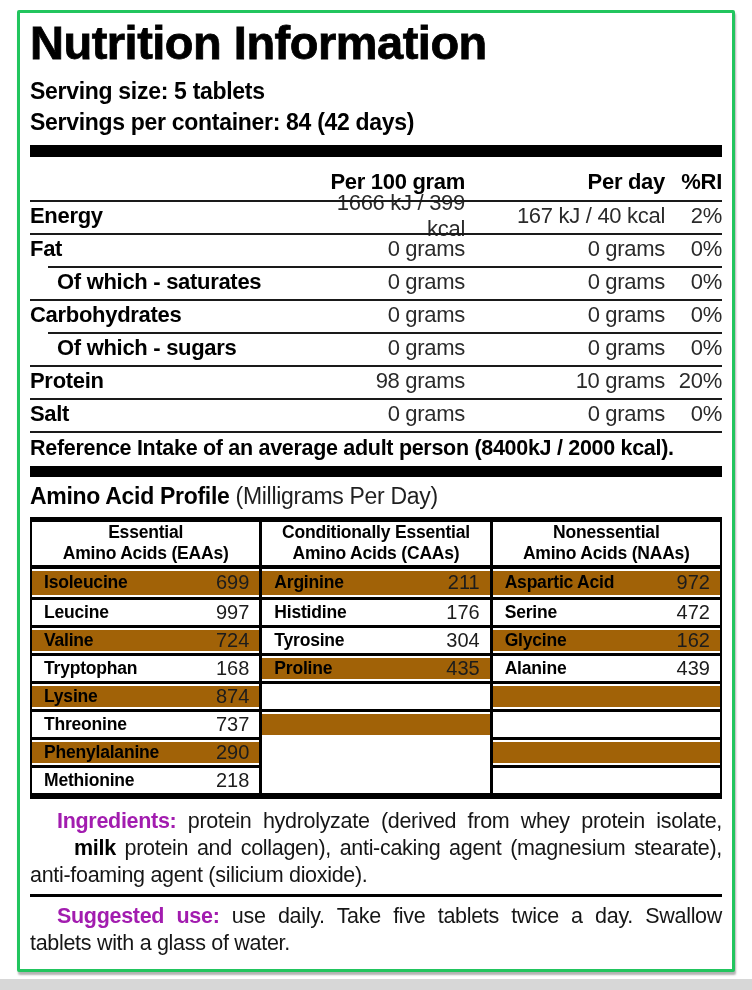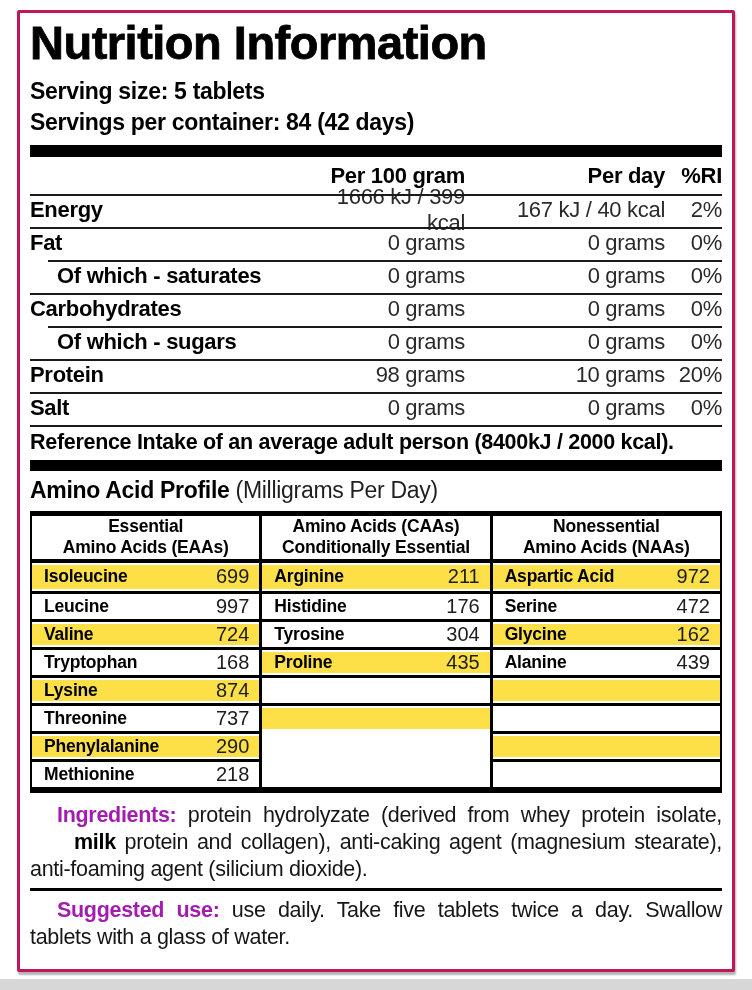--- a/index.html
+++ b/index.html
@@ -15,21 +15,21 @@
     height: 990px;
     background: #ffffff;
     overflow: hidden;
   }
   .label-box {
     position: absolute;
     left: 17px;
     top: 10px;
     width: 718px;
     height: 962px;
-    border: 3px solid #be185d;
+    border: 3px solid #22c55e;
     border-radius: 2px;
     background: #fff;
     padding: 4px 10px 8px 10px;
     box-shadow: 1px 3px 2px rgba(0,0,0,0.30);
   }
   .page-bottom-edge {
     position: absolute;
     left: 0; right: 0; bottom: 0;
     height: 11px;
     background: #d7d7d7;
@@ -50,21 +50,21 @@
     line-height: 31px;
     letter-spacing: -0.3px;
   }
   .thick-bar {
     height: 12px;
     background: #000;
     margin-top: 7px;
   }
 
   
-  .ntable { margin-top: 2px; }
+  .ntable { margin-top: 8px; }
   .nrow {
     position: relative;
     display: flex;
     align-items: center;
     height: 33px;
     font-size: 22px;
     letter-spacing: -0.3px;
   }
   .nrow.nhead { height: 35px; }
   .nrow::before {
@@ -137,21 +137,21 @@
     display: flex;
     justify-content: space-between;
     align-items: center;
     padding: 0 10px 0 12px;
     font-size: 17.5px;
   }
   .arow + .arow { border-top: 3px solid #000; }
   .arow .aname { font-weight: bold; letter-spacing: -0.2px; }
   .arow .aval { font-size: 20px; font-weight: normal; color: #1c1c1c; }
   .arow.gray {
-    background: #fde047;
+    background: #a16207;
     box-shadow: inset 0 2px 0 #fff, inset 0 -2px 0 #fff;
   }
 
   
   .ingredients-text {
     margin-top: 9px;
     font-size: 21.5px;
     line-height: 27px;
     text-align: justify;
     color: #161616;
@@ -286,22 +286,22 @@
             <span class="aval">290</span>
           </div>
         <div class="arow">
             <span class="aname">Methionine</span>
             <span class="aval">218</span>
           </div>
       </div>
 
       <div class="acol">
         <div class="ahead">
+          <span>Conditionally Essential</span>
           <span>Amino Acids (CAAs)</span>
-          <span>Conditionally Essential</span>
         </div>
         <div class="arow gray">
             <span class="aname">Arginine</span>
             <span class="aval">211</span>
           </div>
         <div class="arow">
             <span class="aname">Histidine</span>
             <span class="aval">176</span>
           </div>
         <div class="arow">

